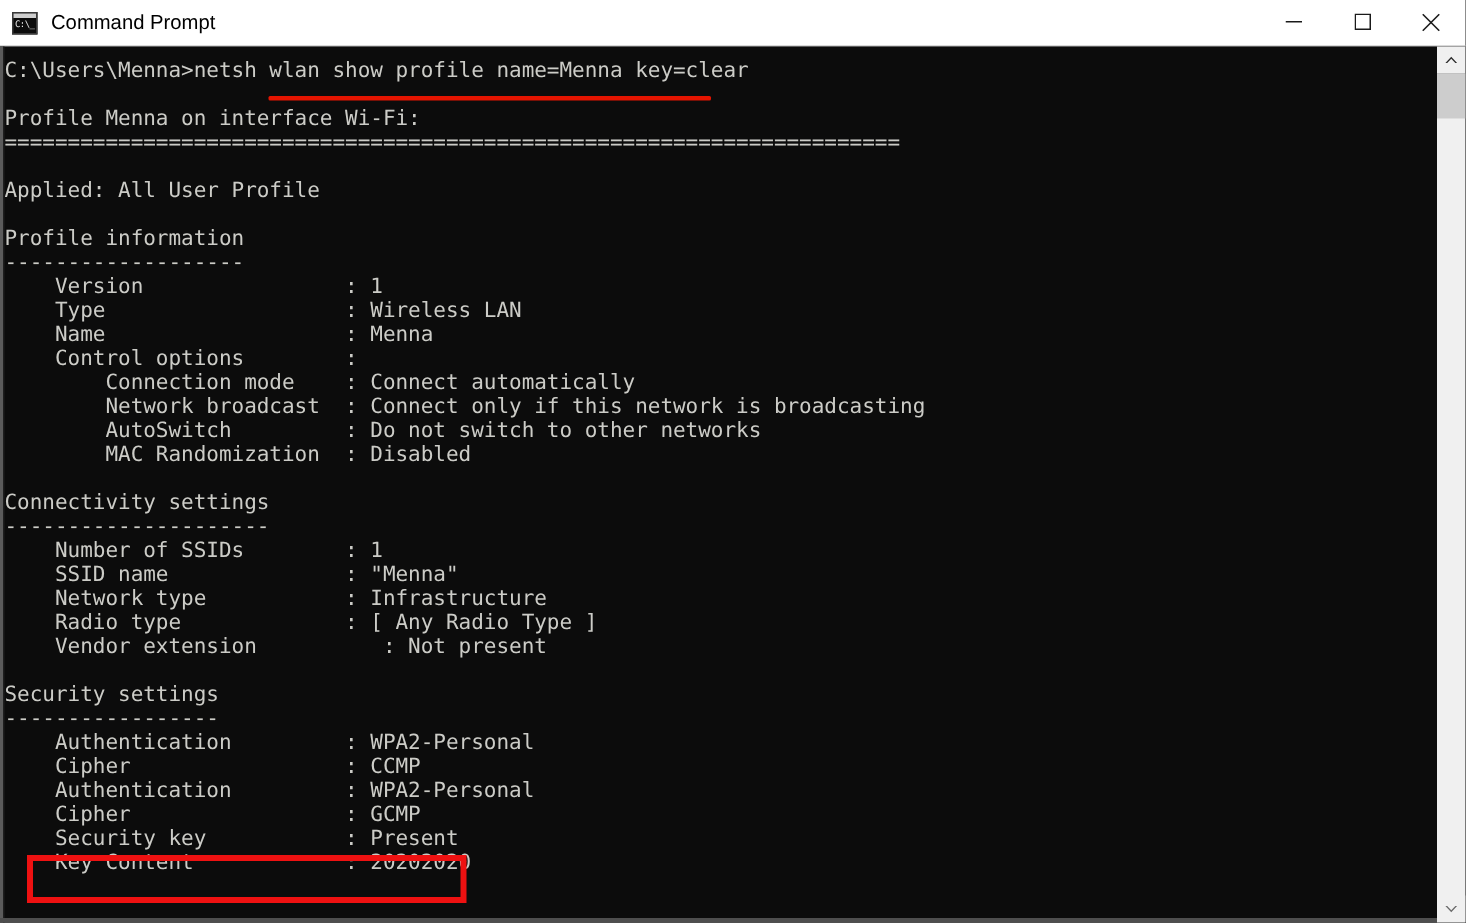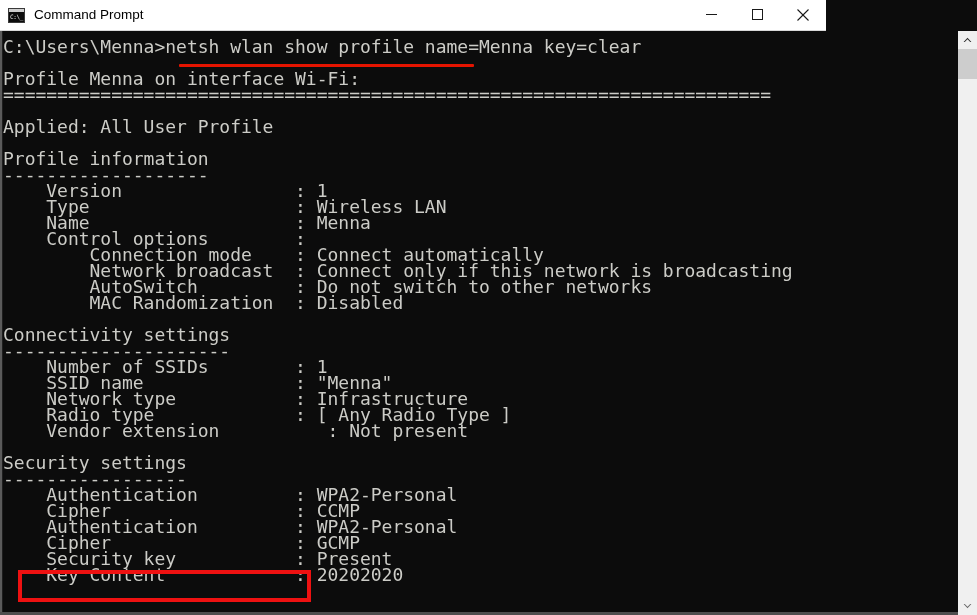--- a/index.html
+++ b/index.html
@@ -22,21 +22,21 @@
     background: #0c0c0c;
     box-sizing: border-box;
     overflow: hidden;
   }
 
   
   .titlebar {
     position: absolute;
     left: 0;
     top: 0;
-    width: 826px;
+    width: 977px;
     height: 31px;
     background: #ffffff;
     border-bottom: 1px solid #d9d9d9;
     box-sizing: border-box;
     display: flex;
     align-items: center;
   }
   .titlebar-left {
     display: flex;
     align-items: center;
@@ -121,21 +121,21 @@
     left: 0; bottom: 0;
     width: 977px; height: 3px;
     background: #4e4e4e;
   }
 
   .term {
     position: absolute;
     left: 3px;
     top: 8px;
     font-family: "DejaVu Sans Mono", monospace;
-    font-size: 18px;
+    font-size: 14px;
     line-height: 16px;
     color: #ccccc7;
     white-space: pre;
     letter-spacing: -0.02px;
   }
   .term .line {
     height: 16px;
     white-space: pre;
   }
 

